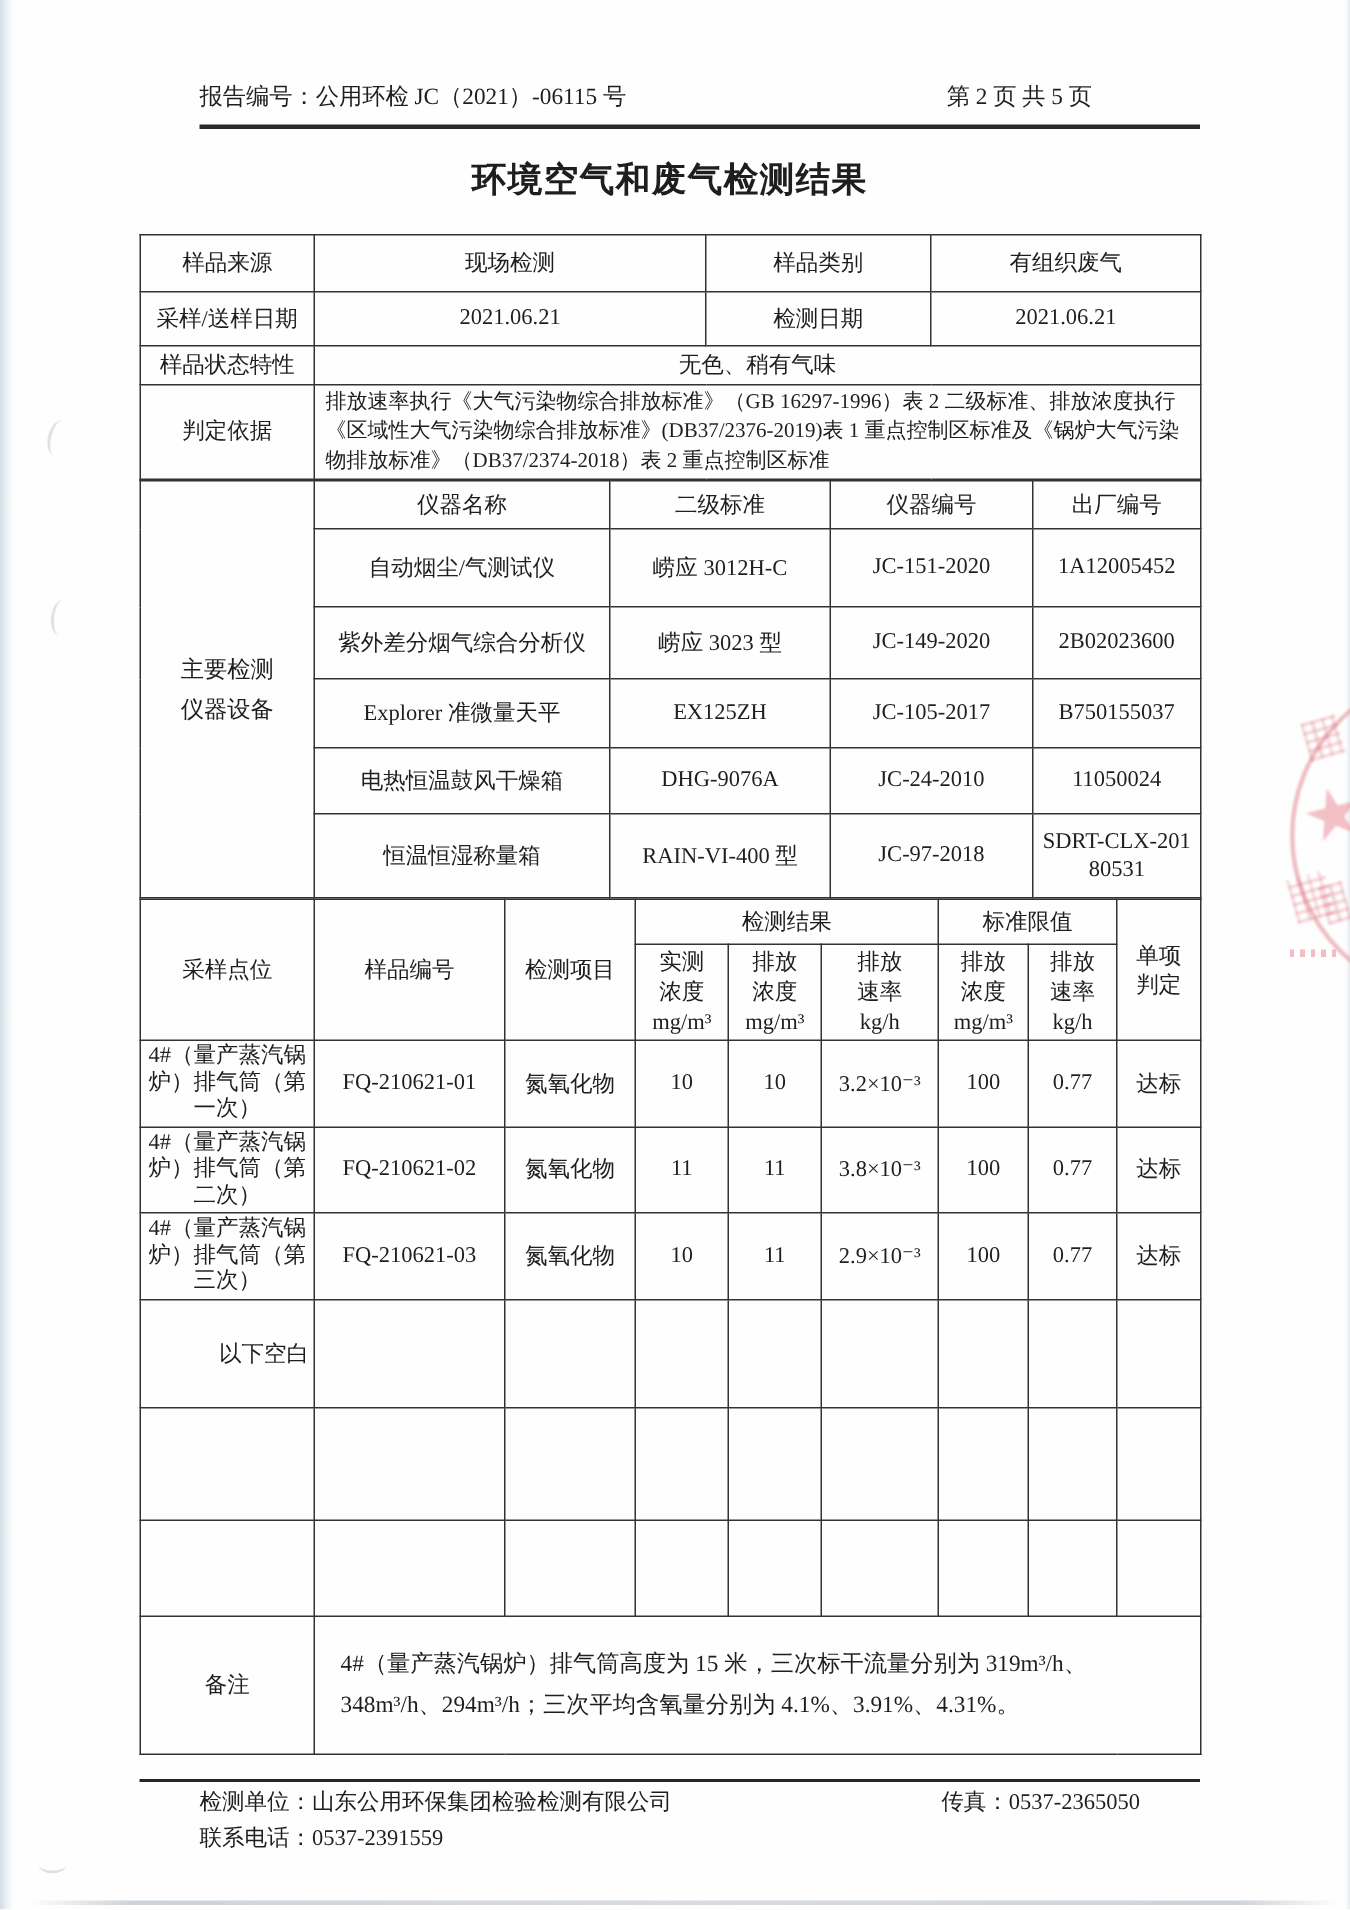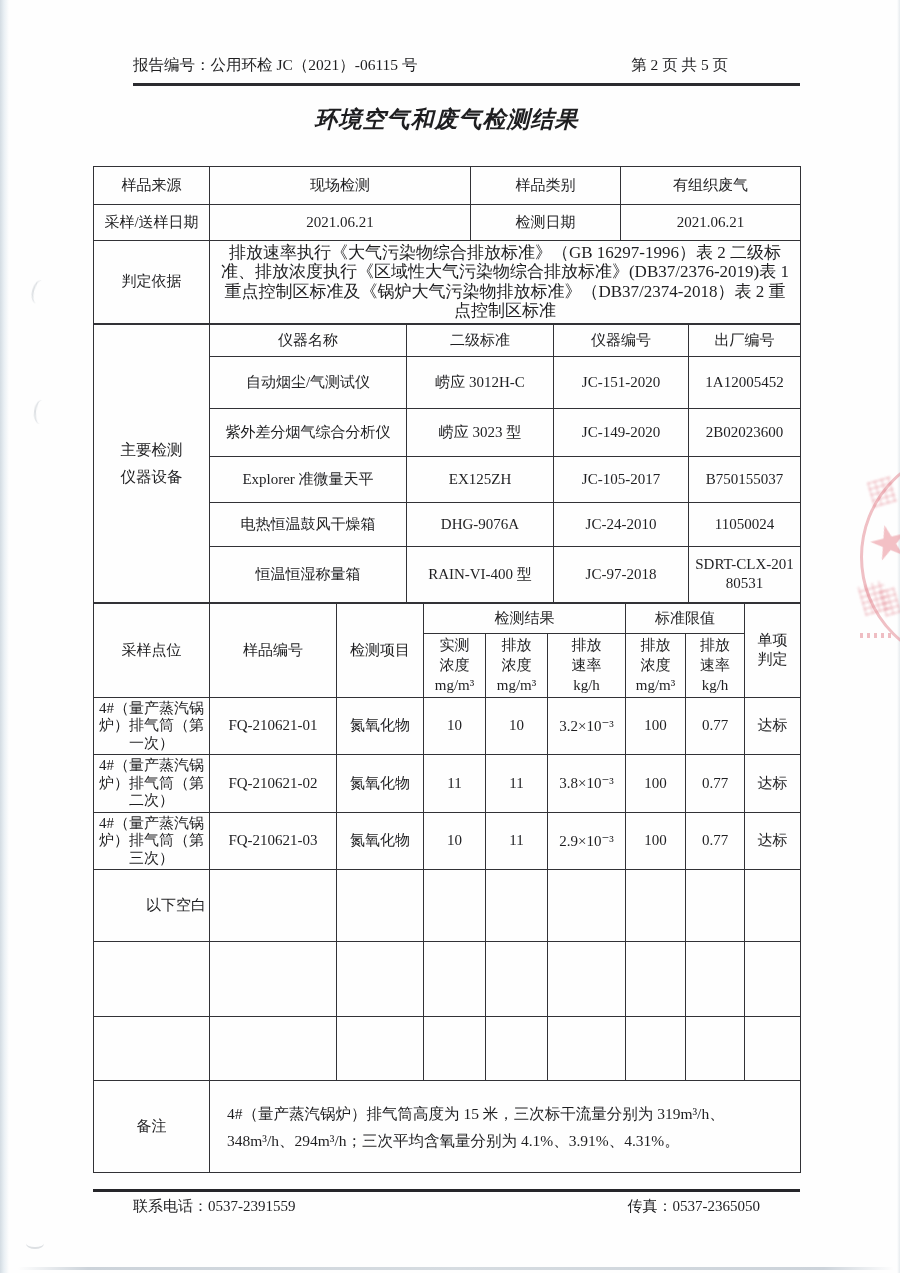--- a/index.html
+++ b/index.html
@@ -39,28 +39,28 @@
   .stamp-blob.b2{left:7px;top:138px;width:26px;height:30px;}
   .stamp-blob.b3{left:28px;top:144px;width:16px;height:26px;}
   .stamp-digits{position:absolute;left:6px;top:188px;width:32px;height:5px;filter:blur(.5px);
     background:repeating-linear-gradient(90deg,rgba(222,112,124,.45) 0 3px,rgba(255,255,255,0) 3px 7px);}
 
   .content{position:absolute;left:93px;top:0;width:707px;}
   .rpt-header{margin-top:54px;display:flex;justify-content:space-between;
     font-size:15.5px;line-height:22px;padding-left:40px;padding-right:72px;}
   .header-rule{margin-top:7px;margin-left:40px;height:2.5px;background:#2b2b2f;}
   .title{margin:19px 0 0 0;text-align:center;font-size:23px;font-weight:bold;
-    letter-spacing:1px;line-height:30px;font-style:italic;}
+    letter-spacing:1px;line-height:30px;}
 
   table{border-collapse:collapse;width:707px;table-layout:fixed;margin:0;}
-  .t1{margin-top:31px;padding-left:48px;}
+  .t1{margin-top:21px;padding-left:48px;}
   td{border:1px solid #323236;text-align:center;vertical-align:middle;
      font-size:15px;padding:1px 3px;overflow:hidden;}
   .pre{white-space:pre-line;}
-  .t1 .basis{font-size:17px;line-height:19.5px;padding:2px 7px;text-align:center;}
+  .t1 .basis{font-size:14px;line-height:19.5px;padding:2px 7px;text-align:left;}
   .t2 .sec{font-size:15.5px;line-height:27px;}
   .t2 td.brk{word-break:break-all;line-height:19px;}
   .t3 .sub td{line-height:20px;font-size:15px;}
   .t3 .pt{font-size:15px;line-height:17.5px;padding:2px 2px;}
   .t3 .blank-lbl{font-size:15px;text-align:right;}
   .remark-text{text-align:left;padding:8px 14px 8px 17px;line-height:27px;font-size:15.5px;}
 
   .footer{margin-top:16px;}
   .footer-rule{height:2.5px;background:#26262a;}
   .footer-cols{display:flex;justify-content:space-between;padding-left:40px;
@@ -111,20 +111,24 @@
         <td>样品来源</td>
         <td>现场检测</td>
         <td>样品类别</td>
         <td>有组织废气</td>
       </tr>
       <tr style="height:36px">
         <td>采样/送样日期</td>
         <td>2021.06.21</td>
         <td>检测日期</td>
         <td>2021.06.21</td>
+      </tr>
+      <tr style="height:26px">
+        <td>样品状态特性</td>
+        <td colspan="3">无色、稍有气味</td>
       </tr>
       <tr style="height:59px">
         <td>判定依据</td>
         <td colspan="3" class="basis">排放速率执行《大气污染物综合排放标准》（GB 16297-1996）表 2 二级标准、排放浓度执行《区域性大气污染物综合排放标准》(DB37/2376-2019)表 1 重点控制区标准及《锅炉大气污染物排放标准》（DB37/2374-2018）表 2 重点控制区标准</td>
       </tr>
     </tbody>
       </table>
 
     <table class="t2">
       <colgroup>
@@ -285,20 +289,21 @@
         <td>备注</td>
         <td colspan="8" class="remark-text">4#（量产蒸汽锅炉）排气筒高度为 15 米，三次标干流量分别为 319m³/h、348m³/h、294m³/h；三次平均含氧量分别为 4.1%、3.91%、4.31%。</td>
       </tr>
     </tbody>
       </table>
 
     <div class="footer">
       <div class="footer-rule"></div>
       <div class="footer-cols">
         <div class="f-left">
+          <div>检测单位：山东公用环保集团检验检测有限公司</div>
           <div>联系电话：0537-2391559</div>
         </div>
         <div class="f-right">
           <div class="fax">传真：0537-2365050</div>
         </div>
       </div>
     </div>
 
   </div>
 </div>

